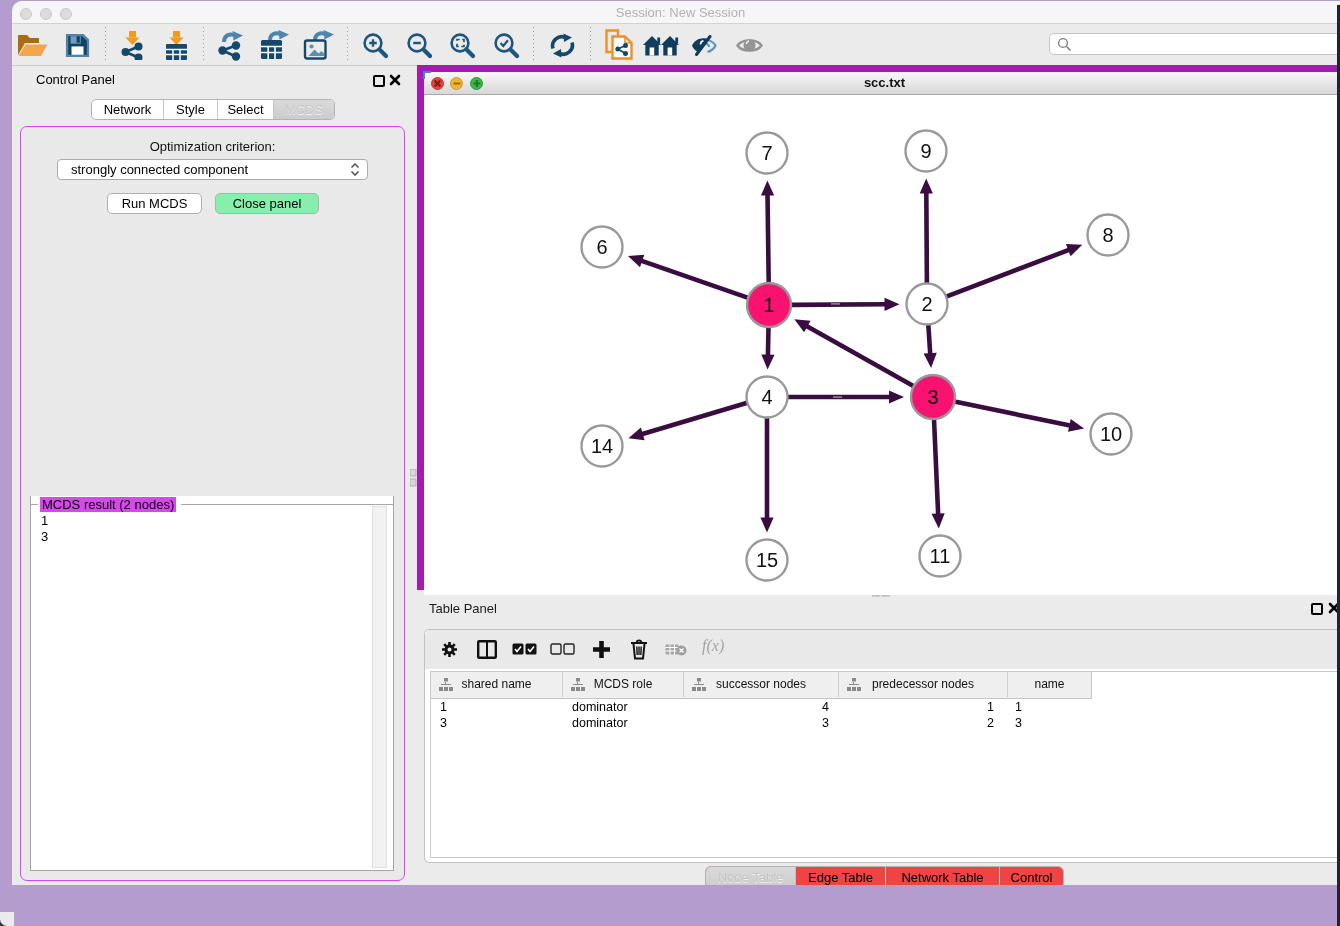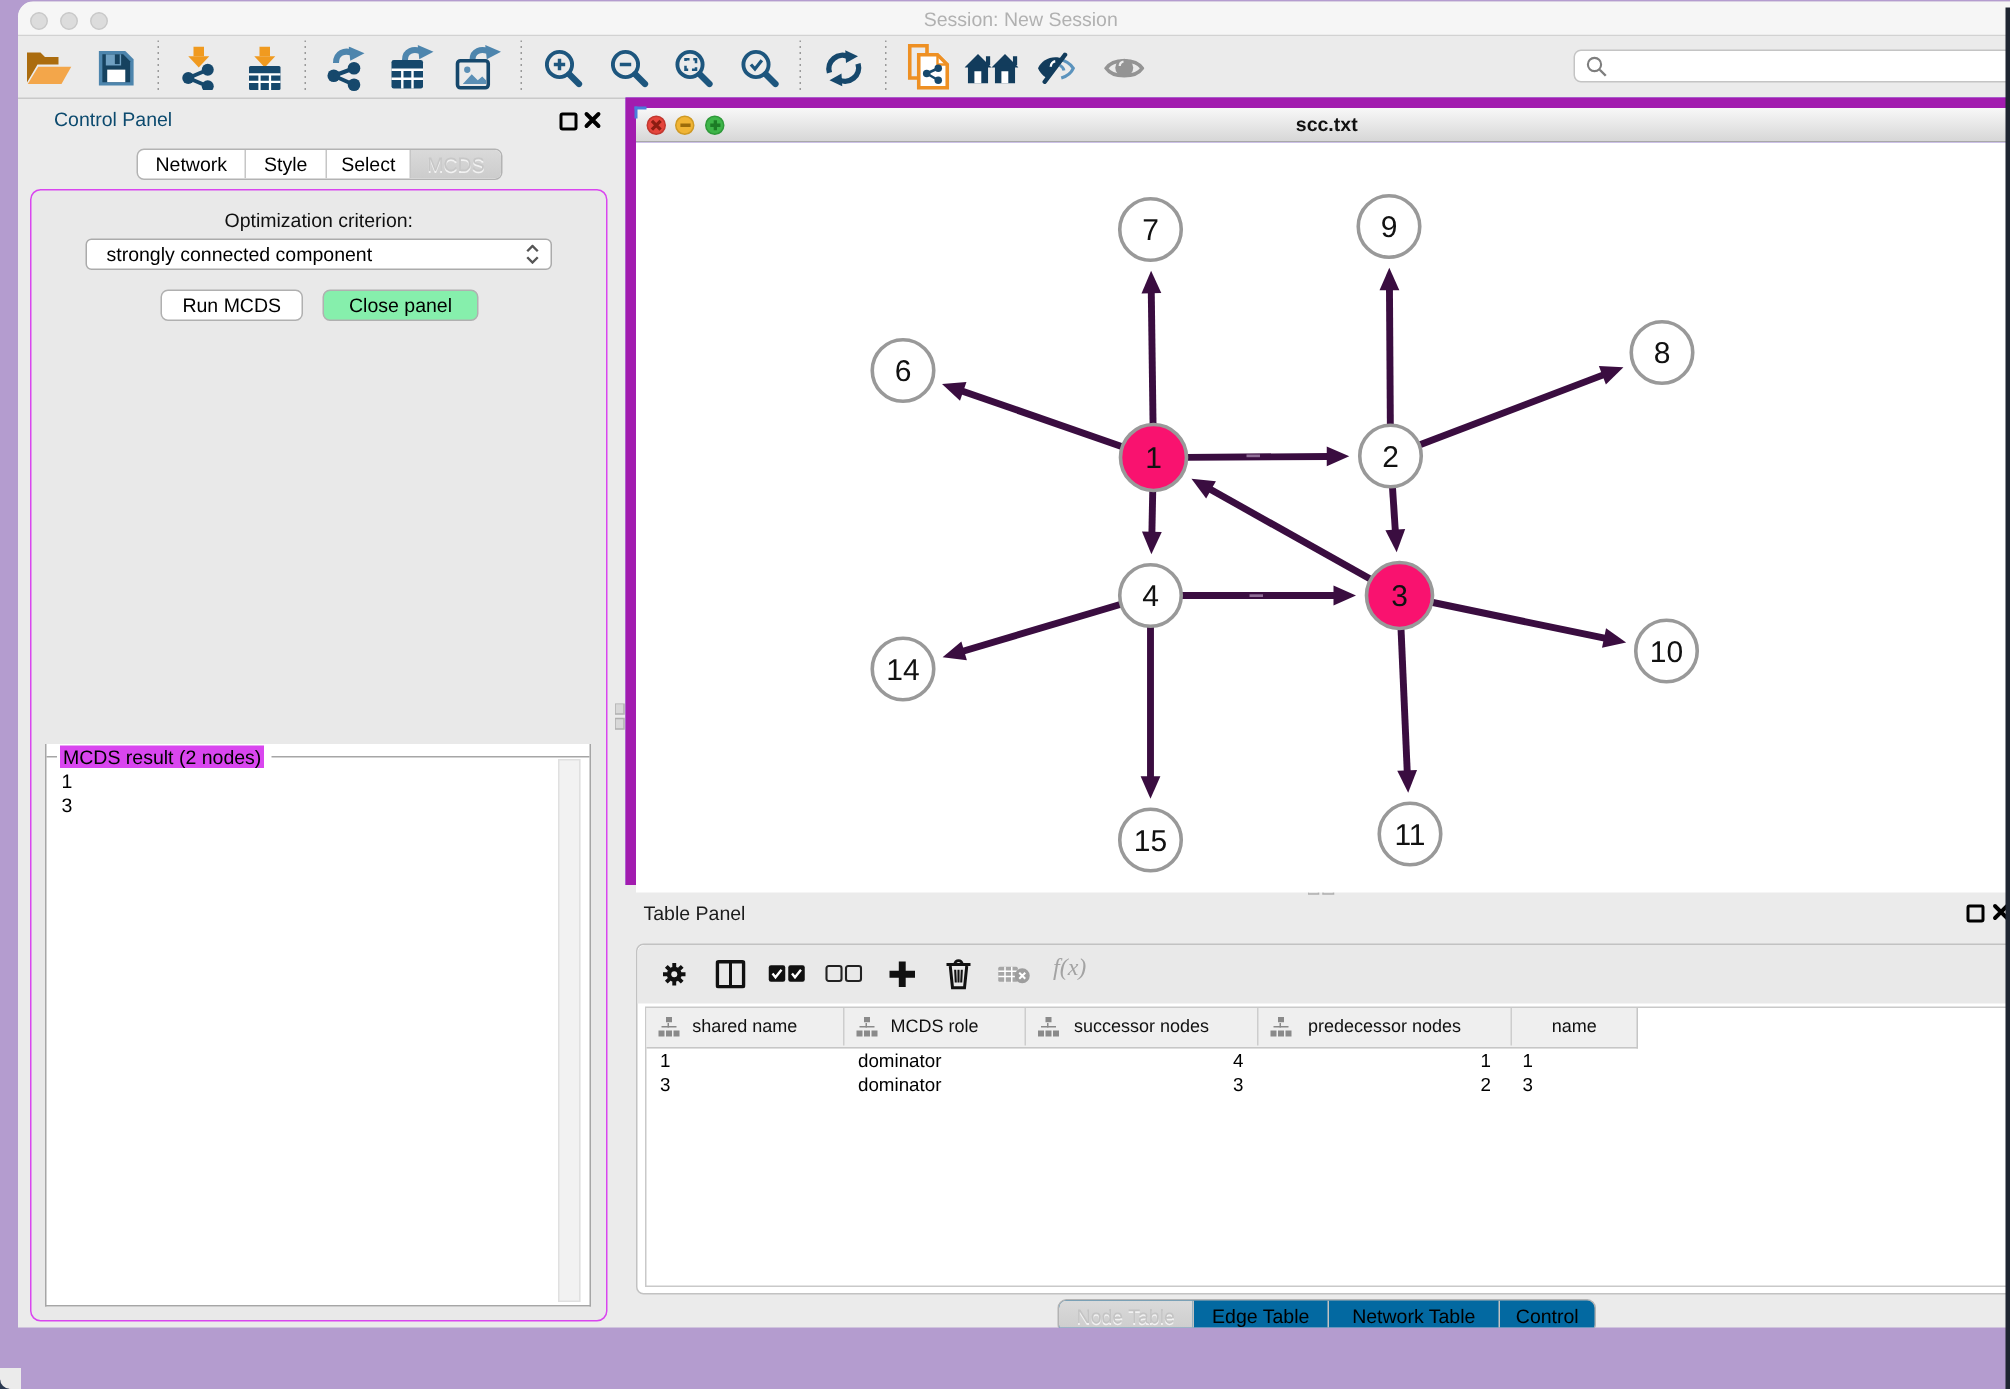--- a/index.html
+++ b/index.html
@@ -16,21 +16,21 @@
   #wtitle{position:absolute;top:4px;left:0;width:1337px;text-align:center;
           font-size:13px;color:#b1b1b1;}
   #toolbar{position:absolute;left:0;top:23px;width:1337px;height:41px;background:#ebebeb;
            border-bottom:1px solid #c9c9c9;}
   .tsep{position:absolute;top:3px;height:34px;width:1px;
         background-image:repeating-linear-gradient(#9a9a9a 0 1px,transparent 1px 4px);}
   .ticon{position:absolute;top:0;}
   #searchbox{position:absolute;left:1037px;top:9px;width:291px;height:20px;background:#fff;
              border:1px solid #c4c4c4;border-radius:5px;}
   
-  #cp-title{position:absolute;left:24px;top:71px;font-size:13px;color:#0c4a6e;}
+  #cp-title{position:absolute;left:24px;top:71px;font-size:13px;color:#000000;}
   #cp-tabs{position:absolute;left:79px;top:98px;height:19px;display:flex;
            border:1px solid #b3b3b3;border-radius:5px;overflow:hidden;background:#fff;}
   .seg{font-size:13px;color:#000;padding:0;text-align:center;line-height:19px;
        border-left:1px solid #c6c6c6;}
   .seg:first-child{border-left:none;}
   .seg.sel{background:linear-gradient(#dadada,#cccccc);color:#c7c7c7;
            text-shadow:0 1px 0 #f2f2f2;}
   #cp-panel{position:absolute;left:8px;top:125px;width:383px;height:753px;
             border:1px solid #d946ef;border-radius:7px;background:#e9e9e9;}
   
@@ -61,21 +61,21 @@
         linear-gradient(#8a8a8a,#8a8a8a) 5px 0px/4px 3.5px no-repeat,
         linear-gradient(#8a8a8a,#8a8a8a) 0px 8.5px/4px 4.5px no-repeat,
         linear-gradient(#8a8a8a,#8a8a8a) 5px 8.5px/4px 4.5px no-repeat,
         linear-gradient(#8a8a8a,#8a8a8a) 10px 8.5px/4px 4.5px no-repeat,
         linear-gradient(#8a8a8a,#8a8a8a) 1.8px 6px/10.4px 1.4px no-repeat,
         linear-gradient(#8a8a8a,#8a8a8a) 6.3px 3.5px/1.4px 3px no-repeat;}
   .trow{position:absolute;left:0;width:100%;height:16px;font-size:12.5px;color:#000;}
   .trow span{position:absolute;top:0;line-height:16px;}
   .trow span.r{text-align:right;}
   #bottomtabs{position:absolute;left:693px;top:865px;height:21px;display:flex;
-              border:1px solid #b3b3b3;border-radius:6px;overflow:hidden;background:#0369a1;}
+              border:1px solid #b3b3b3;border-radius:6px;overflow:hidden;background:#ef4444;}
   .btab{font-size:13px;color:#000;text-align:center;line-height:21px;border-left:1px solid #c2c2c2;}
   .btab:first-child{border-left:none;}
   .btab.bsel{background:linear-gradient(#dadada,#cccccc);color:#c4c4c4;text-shadow:0 1px 0 #f2f2f2;}
   #statusbar{position:absolute;left:0;top:890px;width:1337px;height:35px;background:#ebebeb;
              border-top:1px solid #c8c8c8;}
   #membtn{position:absolute;left:1254px;top:6px;width:74px;height:23px;background:#fdfdfd;
           border:1px solid #b9b9b9;font-size:12px;color:#000;}
   #listbtn{position:absolute;left:10px;top:6px;width:28px;height:23px;background:#fdfdfd;
            border:1px solid #b9b9b9;}
 </style>

